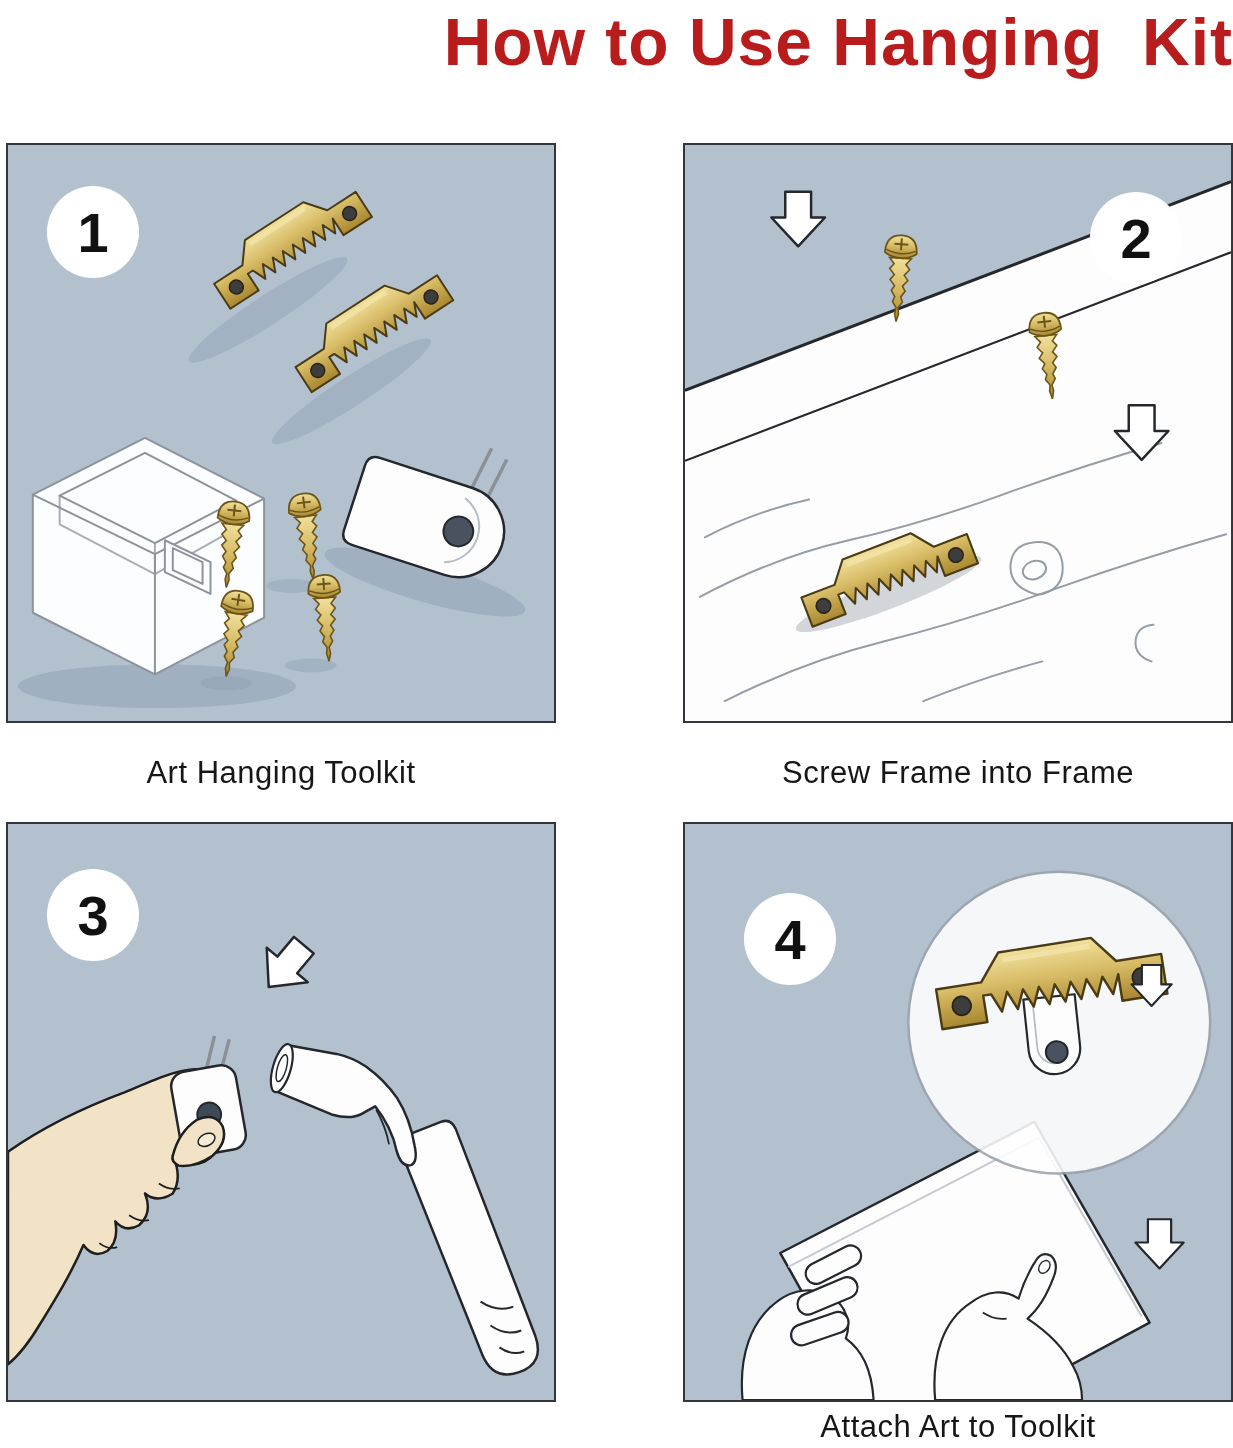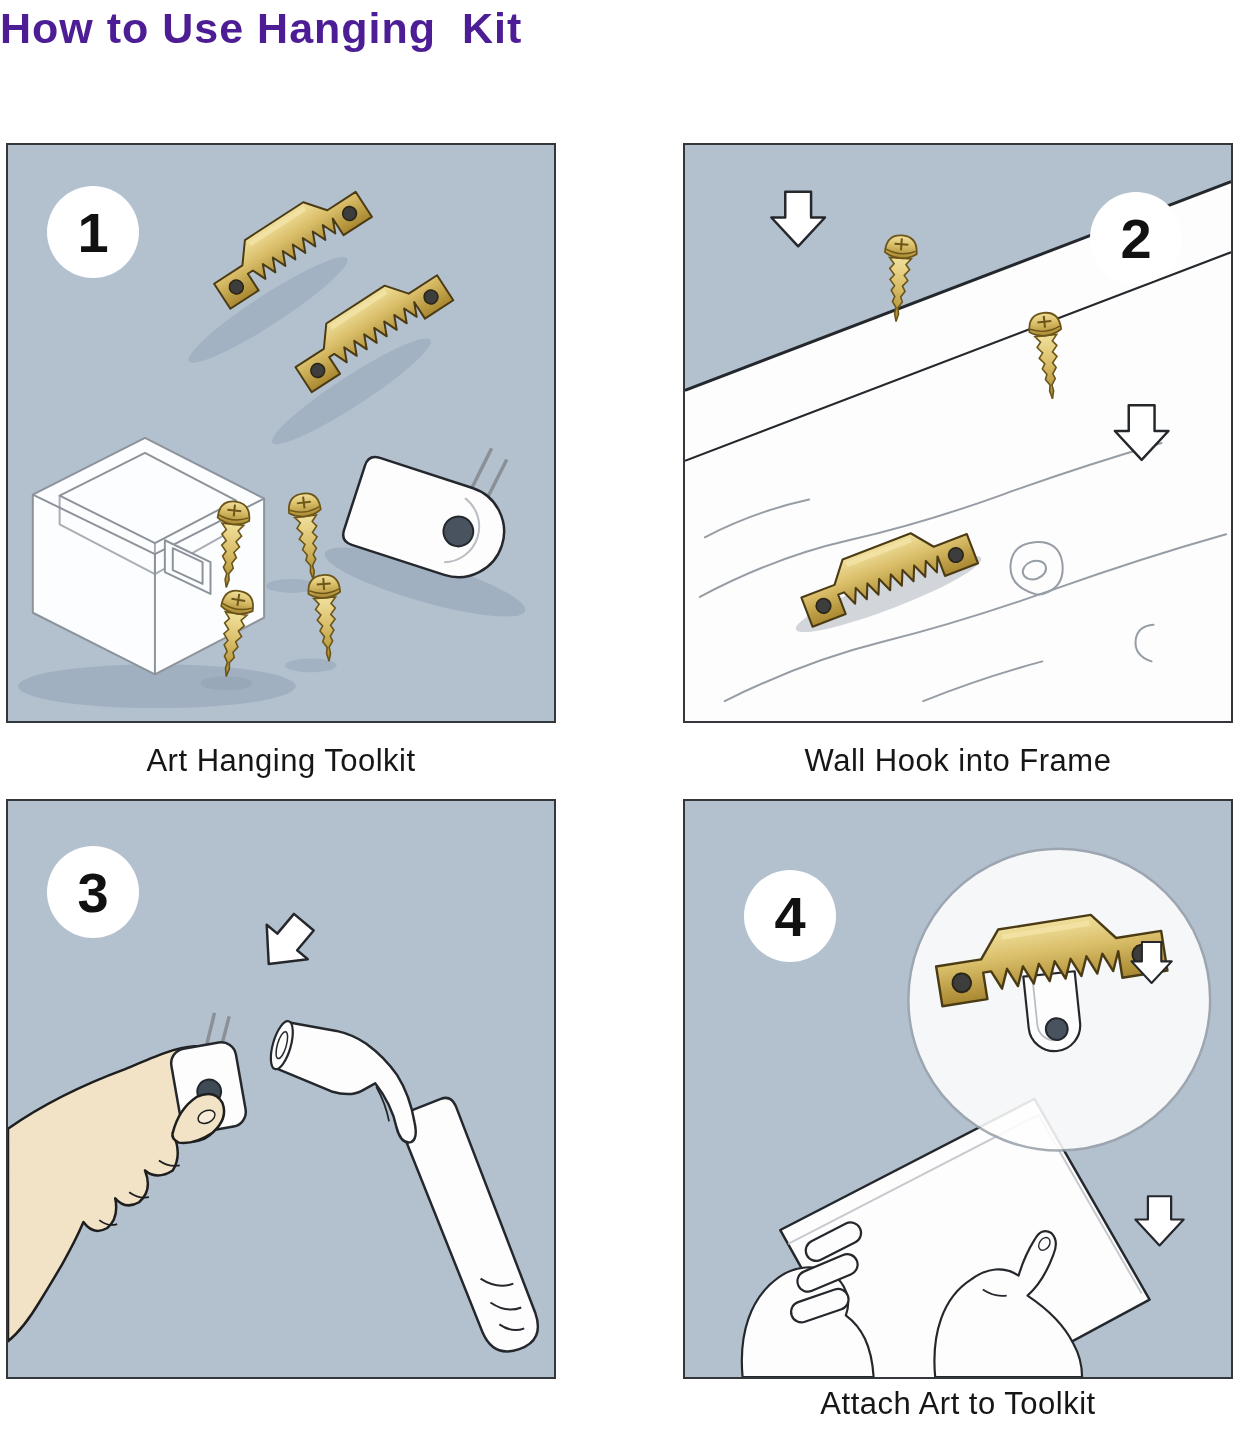--- a/index.html
+++ b/index.html
@@ -4,22 +4,22 @@
 <style>
   * { margin:0; padding:0; box-sizing:border-box; }
   html,body { background:#ffffff; }
   body {
     width:1233px; height:1448px; overflow:hidden;
     font-family:"Liberation Sans", sans-serif; color:#161616;
   }
   .page { position:relative; width:1233px; height:1448px; background:#fff; }
   .title {
     position:absolute; left:0; top:4px; width:100%;
-    text-align:left; font-size:43px; font-weight:700;
-    letter-spacing:1px; color:#4c1d95; white-space:pre;
+    text-align:right; font-size:66px; font-weight:700;
+    letter-spacing:1px; color:#b91c1c; white-space:pre;
   }
   .grid {
     position:absolute; left:6px; top:143px;
     display:grid; grid-template-columns:550px 550px; column-gap:127px; row-gap:0;
   }
   figure { width:550px; }
   .panel {
     position:relative; width:550px; height:580px;
     background:#b3c1cf; border:2px solid #33373c; overflow:hidden;
   }
@@ -27,21 +27,21 @@
   .badge {
     position:absolute; width:92px; height:92px; border-radius:50%;
     background:#ffffff; display:flex; align-items:center; justify-content:center;
     font-size:56px; font-weight:700; color:#111;
   }
   .badge-1 { left:39px; top:41px; }
   .badge-2 { left:405px; top:47px; }
   .badge-3 { left:39px; top:45px; }
   .badge-4 { left:59px; top:69px; }
   figcaption {
-    height:76px; display:flex; align-items:center; justify-content:center;
+    height:99px; display:flex; align-items:center; justify-content:center;
     font-size:31px; color:#161616; letter-spacing:0.5px;
   }
   figure:nth-of-type(3) figcaption, figure:nth-of-type(4) figcaption { height:50px; }
 </style>
 </head>
 <body>
 
 <div class="page">
 
   <h1 class="title">How to Use Hanging  Kit</h1>
@@ -193,21 +193,21 @@
             <path d="M-13,0 L13,0 L13,26 L27,26 L0,55 L-27,26 L-13,26 Z" fill="#fff" stroke="#24282d" stroke-width="2.5" stroke-linejoin="round"></path>
           </g>
           <g transform="translate(460,262)">
             <path d="M-13,0 L13,0 L13,26 L27,26 L0,55 L-27,26 L-13,26 Z" fill="#fff" stroke="#24282d" stroke-width="2.5" stroke-linejoin="round"></path>
           </g>
         </svg>
         <div class="badge badge-2">
           <span>2</span>
         </div>
       </div>
-      <figcaption>Wall Hook into Frame</figcaption>
+      <figcaption>Screw Frame into Frame</figcaption>
     </figure>
 
     <figure>
       <div class="panel">
         <svg viewBox="0 0 550 580" preserveAspectRatio="none">
 
           <g transform="translate(298,122) rotate(40)">
             <path d="M-13,0 L13,0 L13,26 L27,26 L0,55 L-27,26 L-13,26 Z" fill="#fff" stroke="#24282d" stroke-width="2.5" stroke-linejoin="round"></path>
           </g>
 

